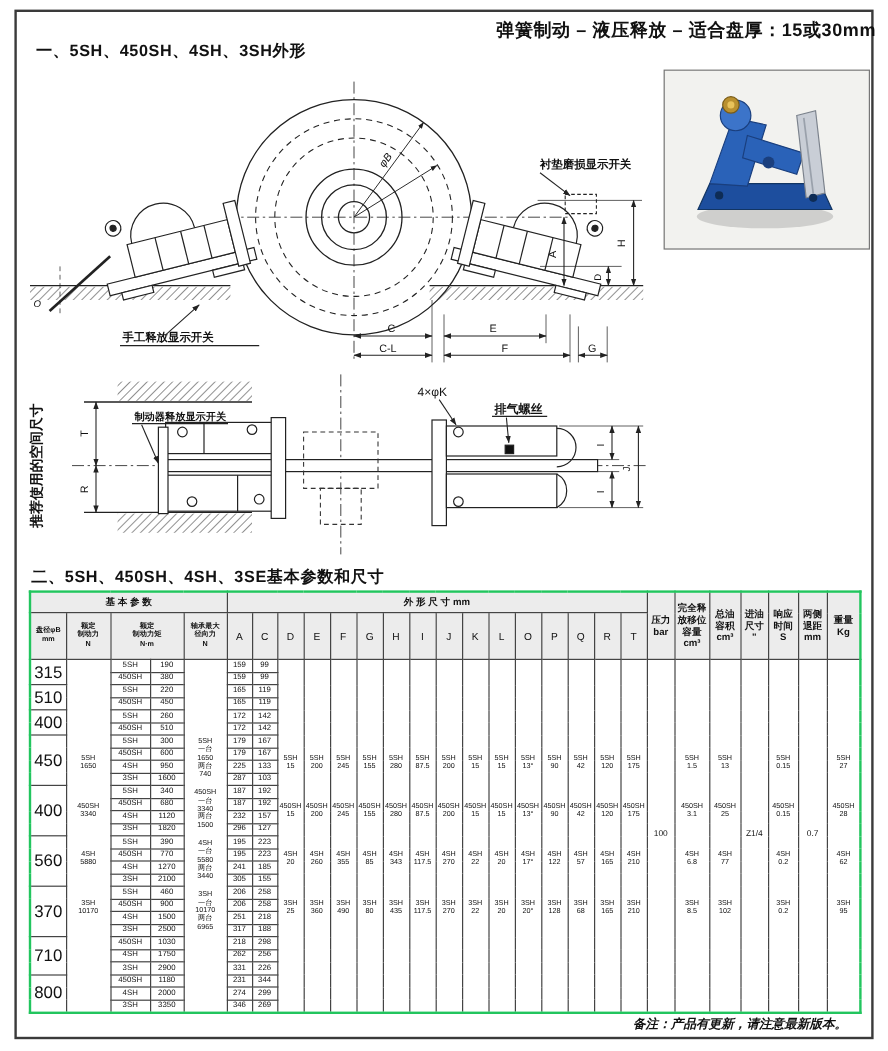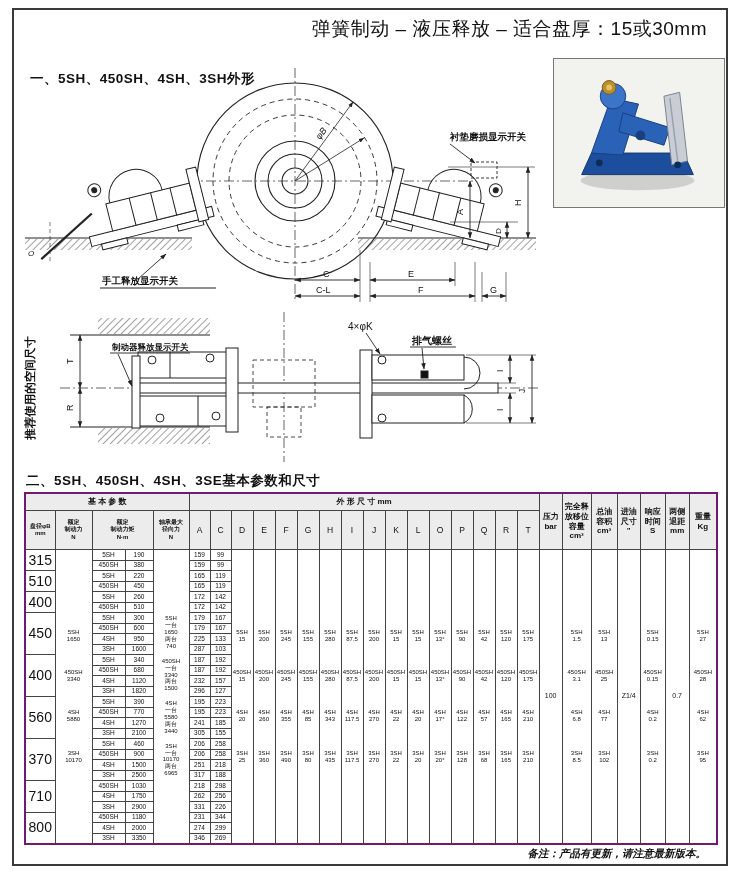--- a/index.html
+++ b/index.html
@@ -1,31 +1,31 @@
 <!DOCTYPE html>
 <html><head>
 <meta charset="utf-8">
 <style>
   html,body{margin:0;padding:0;}
   body{
     width:740px;height:876px;position:relative;background:#fff;color:#111;
     font-family:"Liberation Sans", sans-serif;overflow:hidden;
   }
   .page-border{position:absolute;left:12px;top:8px;right:12px;bottom:10px;border:2px solid #3a3a3a;}
-  .top-right-header{position:absolute;top:16px;right:33px;font-size:19px;font-weight:normal;letter-spacing:.5px;}
+  .top-right-header{position:absolute;top:16px;right:10px;font-size:15px;font-weight:bold;letter-spacing:.5px;}
   .sec-title{position:absolute;font-size:13.5px;font-weight:bold;letter-spacing:.5px;}
-  .sec1{top:34px;left:30px;margin-top:36px;}
+  .sec1{top:34px;left:30px;}
   .sec2{top:472px;left:26px;}
   .photo-box{position:absolute;top:58px;left:553px;width:170px;height:148px;border:1.5px solid #777;background:#f2f2ef;}
   .diag1{position:absolute;top:50px;left:20px;}
   .diag2{position:absolute;top:300px;left:20px;}
   .footer-note{position:absolute;top:847px;right:34px;font-size:10.5px;font-weight:bold;font-style:italic;}
 
   table.spec{position:absolute;top:492px;left:24px;width:692px;border-collapse:collapse;table-layout:fixed;
-    border:2px solid #701a75;font-size:6.5px;}
+    border:2px solid #22c55e;font-size:6.5px;}
   .spec th,.spec td{border:1px solid #444;padding:0;text-align:center;vertical-align:middle;
     white-space:pre-line;line-height:1.2;overflow:hidden;}
   .spec thead th{background:#ececec;font-weight:bold;}
   .spec thead tr.r1 th{height:16px;font-size:8px;}
   .spec thead tr.r2 th{height:38px;}
   .spec th.sm{font-size:6px;}
   .spec th.letter{font-size:8.5px;font-weight:normal;}
   .spec tbody tr{height:10.5px;}
   .spec td.disc{font-size:14px;}
   .spec td.mono{font-size:6.5px;}

